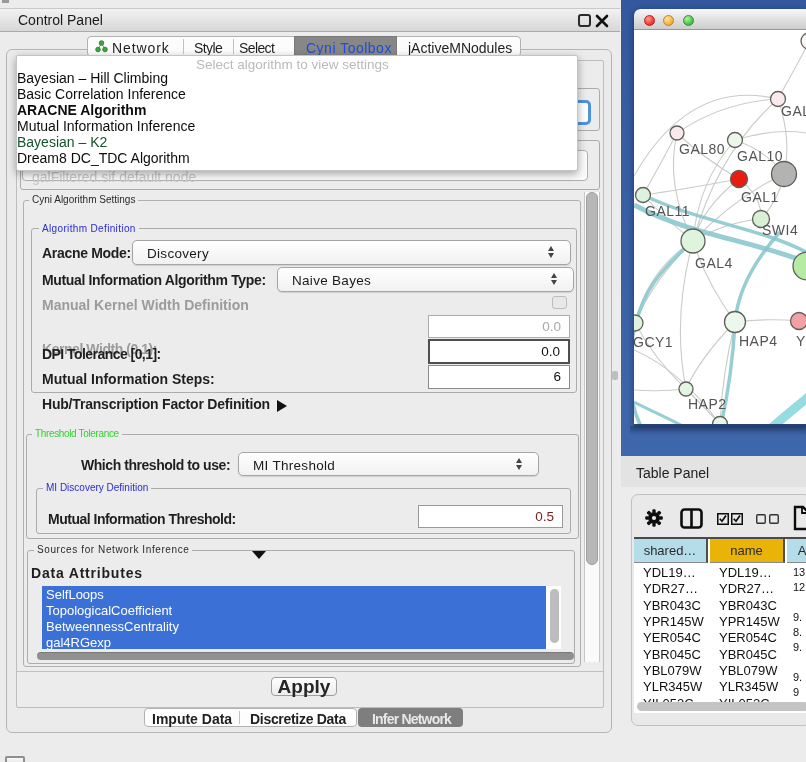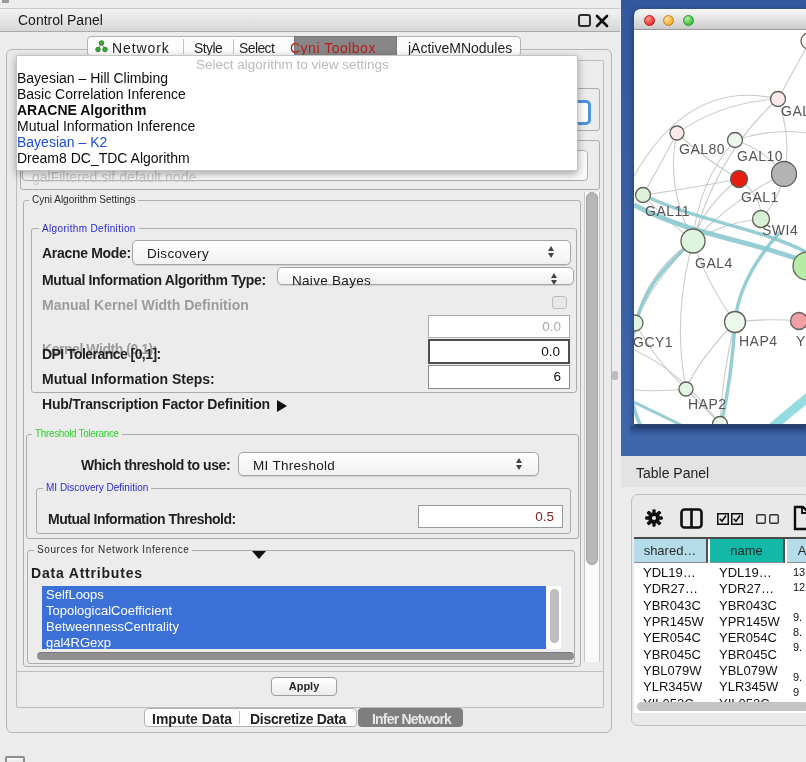--- a/index.html
+++ b/index.html
@@ -48,30 +48,30 @@
 <div class="abs" style="left:294px;top:36px;width:103px;height:21px;background:#878787;border:1px solid #7a7a7a;"></div>
 <svg class="abs" style="left:94px;top:39px;" width="15" height="15">
  <path d="M7.5,5 L4,9.5 M7.5,5 L11,9.5" stroke="#888" stroke-width="1"></path>
  <circle cx="7.5" cy="4" r="2.3" fill="#3aa83c" stroke="#1f7a22" stroke-width="0.8"></circle>
  <circle cx="4" cy="10.5" r="2.3" fill="#3aa83c" stroke="#1f7a22" stroke-width="0.8"></circle>
  <circle cx="11" cy="10.5" r="2.3" fill="#3aa83c" stroke="#1f7a22" stroke-width="0.8"></circle>
 </svg>
 <div class="abs lbl" style="left:112px;top:40px;letter-spacing:0.9px;">Network</div>
 <div class="abs lbl" style="left:194px;top:40px;letter-spacing:-0.6px;">Style</div>
 <div class="abs lbl" style="left:239px;top:40px;letter-spacing:-0.6px;">Select</div>
-<div class="abs lbl" style="left:290px;top:40px;color:#b91c1c;letter-spacing:0.5px;">Cyni Toolbox</div>
+<div class="abs lbl" style="left:306px;top:40px;color:#1d4ed8;letter-spacing:0.5px;">Cyni Toolbox</div>
 <div class="abs lbl" style="left:408px;top:40px;">jActiveMNodules</div>
 
 <div class="abs" style="left:16px;top:55px;width:562px;height:116px;background:#ffffff;border:1px solid #c4c4c4;border-radius:2px;box-shadow:0 3px 8px rgba(0,0,0,0.35);"></div>
 <div class="abs lbl" style="left:196px;top:57px;color:#b9b9b9;font-size:13.5px;">Select algorithm to view settings</div>
 <div class="abs lbl" style="left:17px;top:70px;color:#0d0d0d;">Bayesian – Hill Climbing</div>
 <div class="abs lbl" style="left:17px;top:86px;color:#0d0d0d;">Basic Correlation Inference</div>
 <div class="abs lbl bold" style="left:17px;top:102px;color:#0d0d0d;">ARACNE Algorithm</div>
 <div class="abs lbl" style="left:17px;top:118px;color:#0d0d0d;">Mutual Information Inference</div>
-<div class="abs lbl" style="left:17px;top:134px;color:#1d4ed8;">Bayesian – K2</div>
+<div class="abs lbl" style="left:17px;top:134px;color:#14532d;">Bayesian – K2</div>
 <div class="abs lbl" style="left:17px;top:150px;color:#0d0d0d;">Dream8 DC_TDC Algorithm</div>
 
 <div class="abs" style="left:584px;top:192px;width:16px;height:470px;background:#fafafa;border-left:1px solid #c6c6c6;border-right:1px solid #c6c6c6;"></div>
 <div class="abs" style="left:586px;top:192px;width:12px;height:373px;background:#b7b7b7;border:1px solid #a0a0a0;border-radius:6px;"></div>
 <div class="abs" style="left:17px;top:671px;width:586px;height:1px;background:#c0c0c0;"></div>
 
 <div class="group" style="left:23px;top:200px;width:558px;height:467px;border-color:#b0b0b0;"></div>
 <div class="abs gtitle" style="left:29px;top:192px;color:#2a2a2a;">Cyni Algorithm Settings</div>
 
 <div class="group" style="left:31px;top:228px;width:546px;height:165px;"></div>
@@ -79,21 +79,21 @@
 
 <div class="blbl" style="left:42px;top:245px;">Aracne Mode:</div>
 <div class="combo" style="left:132px;top:240px;width:439px;height:25px;">
   <div class="ctext">Discovery</div>
   <div class="arrows">
       <div class="arr-up"></div>
       <div class="arr-dn"></div>
     </div>
 </div>
 <div class="blbl" style="left:42px;top:272px;letter-spacing:-0.35px;">Mutual Information Algorithm Type:</div>
-<div class="combo" style="left:277px;top:267px;width:297px;height:18px;">
+<div class="combo" style="left:277px;top:267px;width:297px;height:25px;">
   <div class="ctext">Naive Bayes</div>
   <div class="arrows">
       <div class="arr-up"></div>
       <div class="arr-dn"></div>
     </div>
 </div>
 <div class="blbl" style="left:42px;top:297px;color:#9b9b9b;letter-spacing:0;">Manual Kernel Width Definition</div>
 <div class="abs" style="left:552px;top:296px;width:15px;height:13px;background:#e8e8e8;border:1px solid #bcbcbc;border-radius:3px;"></div>
 <div class="blbl" style="left:42px;top:321px;color:#9b9b9b;letter-spacing:-0.45px;margin-top:20px;">Kernel Width (0,1):</div>
 <div class="field" style="left:428px;top:315px;width:142px;height:23px;color:#a8a8a8;line-height:21px;">0.0</div>
@@ -125,21 +125,21 @@
 <div class="abs gtitle" style="left:34px;top:542px;color:#2a2a2a;letter-spacing:0.6px;">Sources for Network Inference</div>
 <div class="abs" style="left:252px;top:551px;width:0;height:0;border-left:7px solid transparent;border-right:7px solid transparent;border-top:8px solid #111;"></div>
 <div class="blbl" style="left:31px;top:565px;letter-spacing:0.8px;">Data Attributes</div>
 
 <div class="abs" style="left:42px;top:586px;width:519px;height:63px;background:#fff;"></div>
 <div class="abs" style="left:42px;top:586px;width:504px;height:63px;background:#3b70d6;"></div>
 <div class="abs" style="left:46px;top:587px;font-size:13px;color:#fff;line-height:15.9px;white-space:nowrap;">SelfLoops<br>TopologicalCoefficient<br>BetweennessCentrality<br>gal4RGexp</div>
 <div class="abs" style="left:550px;top:589px;width:9px;height:54px;background:#bdbdbd;border-radius:5px;"></div>
 <div class="abs" style="left:37px;top:652px;width:537px;height:8px;background:#909090;border-radius:4px;border-top:1px solid #7a7a7a;"></div>
 
-<div class="abs" style="left:271px;top:677px;width:66px;height:19px;background:linear-gradient(#ffffff,#ececec);border:1px solid #9e9e9e;border-radius:4px;text-align:center;font-size:11px;font-weight:bold;color:#262626;line-height:17px;">Apply</div>
+<div class="abs" style="left:271px;top:677px;width:66px;height:19px;background:linear-gradient(#ffffff,#ececec);border:1px solid #9e9e9e;border-radius:4px;text-align:center;font-size:19px;font-weight:bold;color:#262626;line-height:17px;">Apply</div>
 
 <div class="abs" style="left:144px;top:708px;width:213px;height:19px;background:#fdfdfd;border:1px solid #b2b2b2;border-radius:4px;"></div>
 <div class="abs" style="left:239px;top:711px;width:1px;height:13px;background:#c2c2c2;"></div>
 <div class="abs" style="left:358px;top:708px;width:105px;height:19px;background:#7e7e7e;border-radius:4px;"></div>
 <div class="blbl" style="left:152px;top:711px;letter-spacing:0;">Impute Data</div>
 <div class="blbl" style="left:250px;top:711px;">Discretize Data</div>
 <div class="blbl" style="left:372px;top:711px;color:#e8e8e8;letter-spacing:-0.8px;">Infer Network</div>
 
 <div class="abs" style="left:5px;top:756px;width:20px;height:10px;border:2px solid #8f8f8f;border-radius:2px;background:linear-gradient(#fafafa,#e2e2e2);"></div>
 
@@ -265,21 +265,21 @@
   <rect x="0.75" y="0.75" width="8.5" height="8.5" fill="none" stroke="#333" stroke-width="1.4" rx="1"></rect>
   <rect x="13.75" y="0.75" width="8.5" height="8.5" fill="none" stroke="#333" stroke-width="1.4" rx="1"></rect>
 </svg>
 <svg class="abs" style="left:793px;top:505px;" width="13" height="26" viewBox="0 0 13 26">
   <path d="M2,2 L10,2 L15,7 L15,24 L2,24 Z" fill="none" stroke="#0d0d0d" stroke-width="2.4"></path>
   <path d="M9,2 L9,8 L15,8" fill="none" stroke="#0d0d0d" stroke-width="1.8"></path>
 </svg>
 
 <div class="abs" style="left:634px;top:537px;width:172px;height:176px;background:#ffffff;border-top:2px solid #4a4a4a;overflow:hidden;">
   <div style="position:absolute;left:0;top:0;width:74px;height:24px;background:#b5dce9;border-right:2px solid #4f4f4f;border-bottom:1px solid #8a8a8a;text-align:center;font-size:13px;color:#2a2a2a;line-height:24px;">shared…</div>
-  <div style="position:absolute;left:76px;top:0;width:75px;height:24px;background:#14b8a6;border-right:2px solid #4f4f4f;border-bottom:1px solid #8a8a8a;text-align:center;font-size:13px;color:#2a2a2a;line-height:24px;">name</div>
+  <div style="position:absolute;left:76px;top:0;width:75px;height:24px;background:#eab308;border-right:2px solid #4f4f4f;border-bottom:1px solid #8a8a8a;text-align:center;font-size:13px;color:#2a2a2a;line-height:24px;">name</div>
   <div style="position:absolute;left:153px;top:0;width:30px;height:24px;background:#b5dce9;border-bottom:1px solid #8a8a8a;text-align:center;font-size:13px;color:#2a2a2a;line-height:24px;">A</div>
   <div style="position:absolute;left:9px;top:26px;font-size:13px;color:#111;line-height:16.35px;white-space:pre;">YDL19…
 YDR27…
 YBR043C
 YPR145W
 YER054C
 YBR045C
 YBL079W
 YLR345W
 YIL052C</div>

